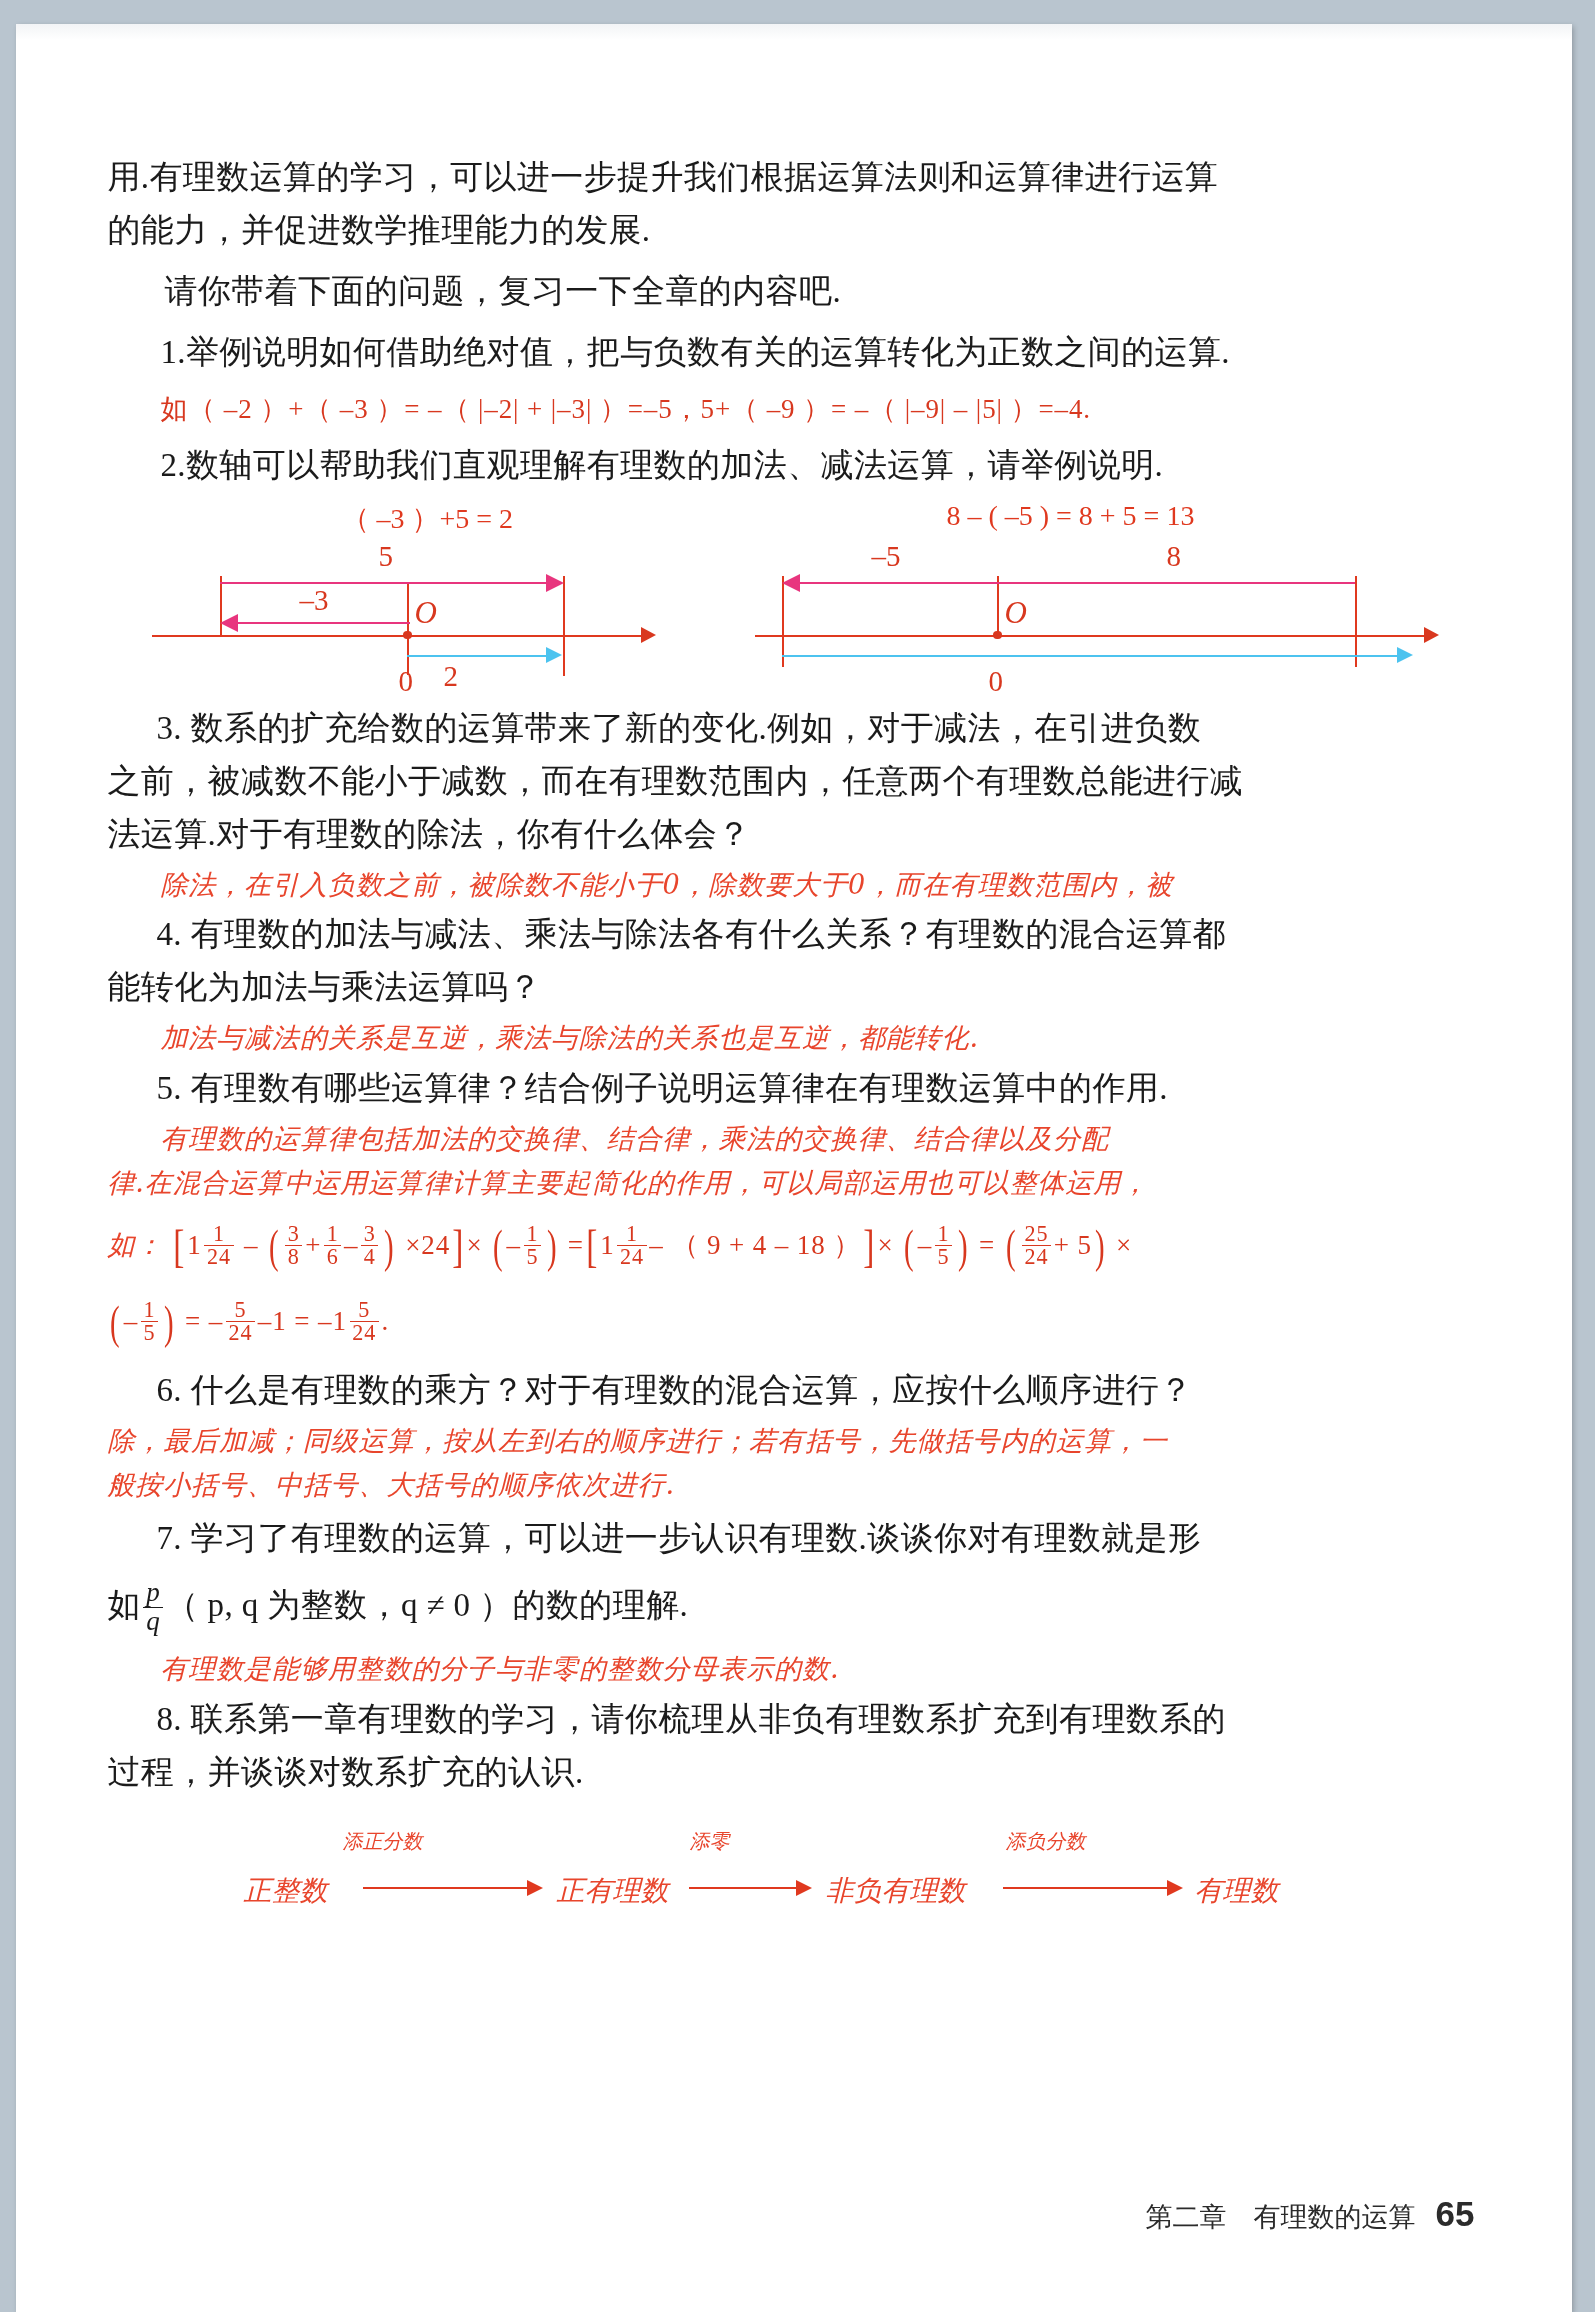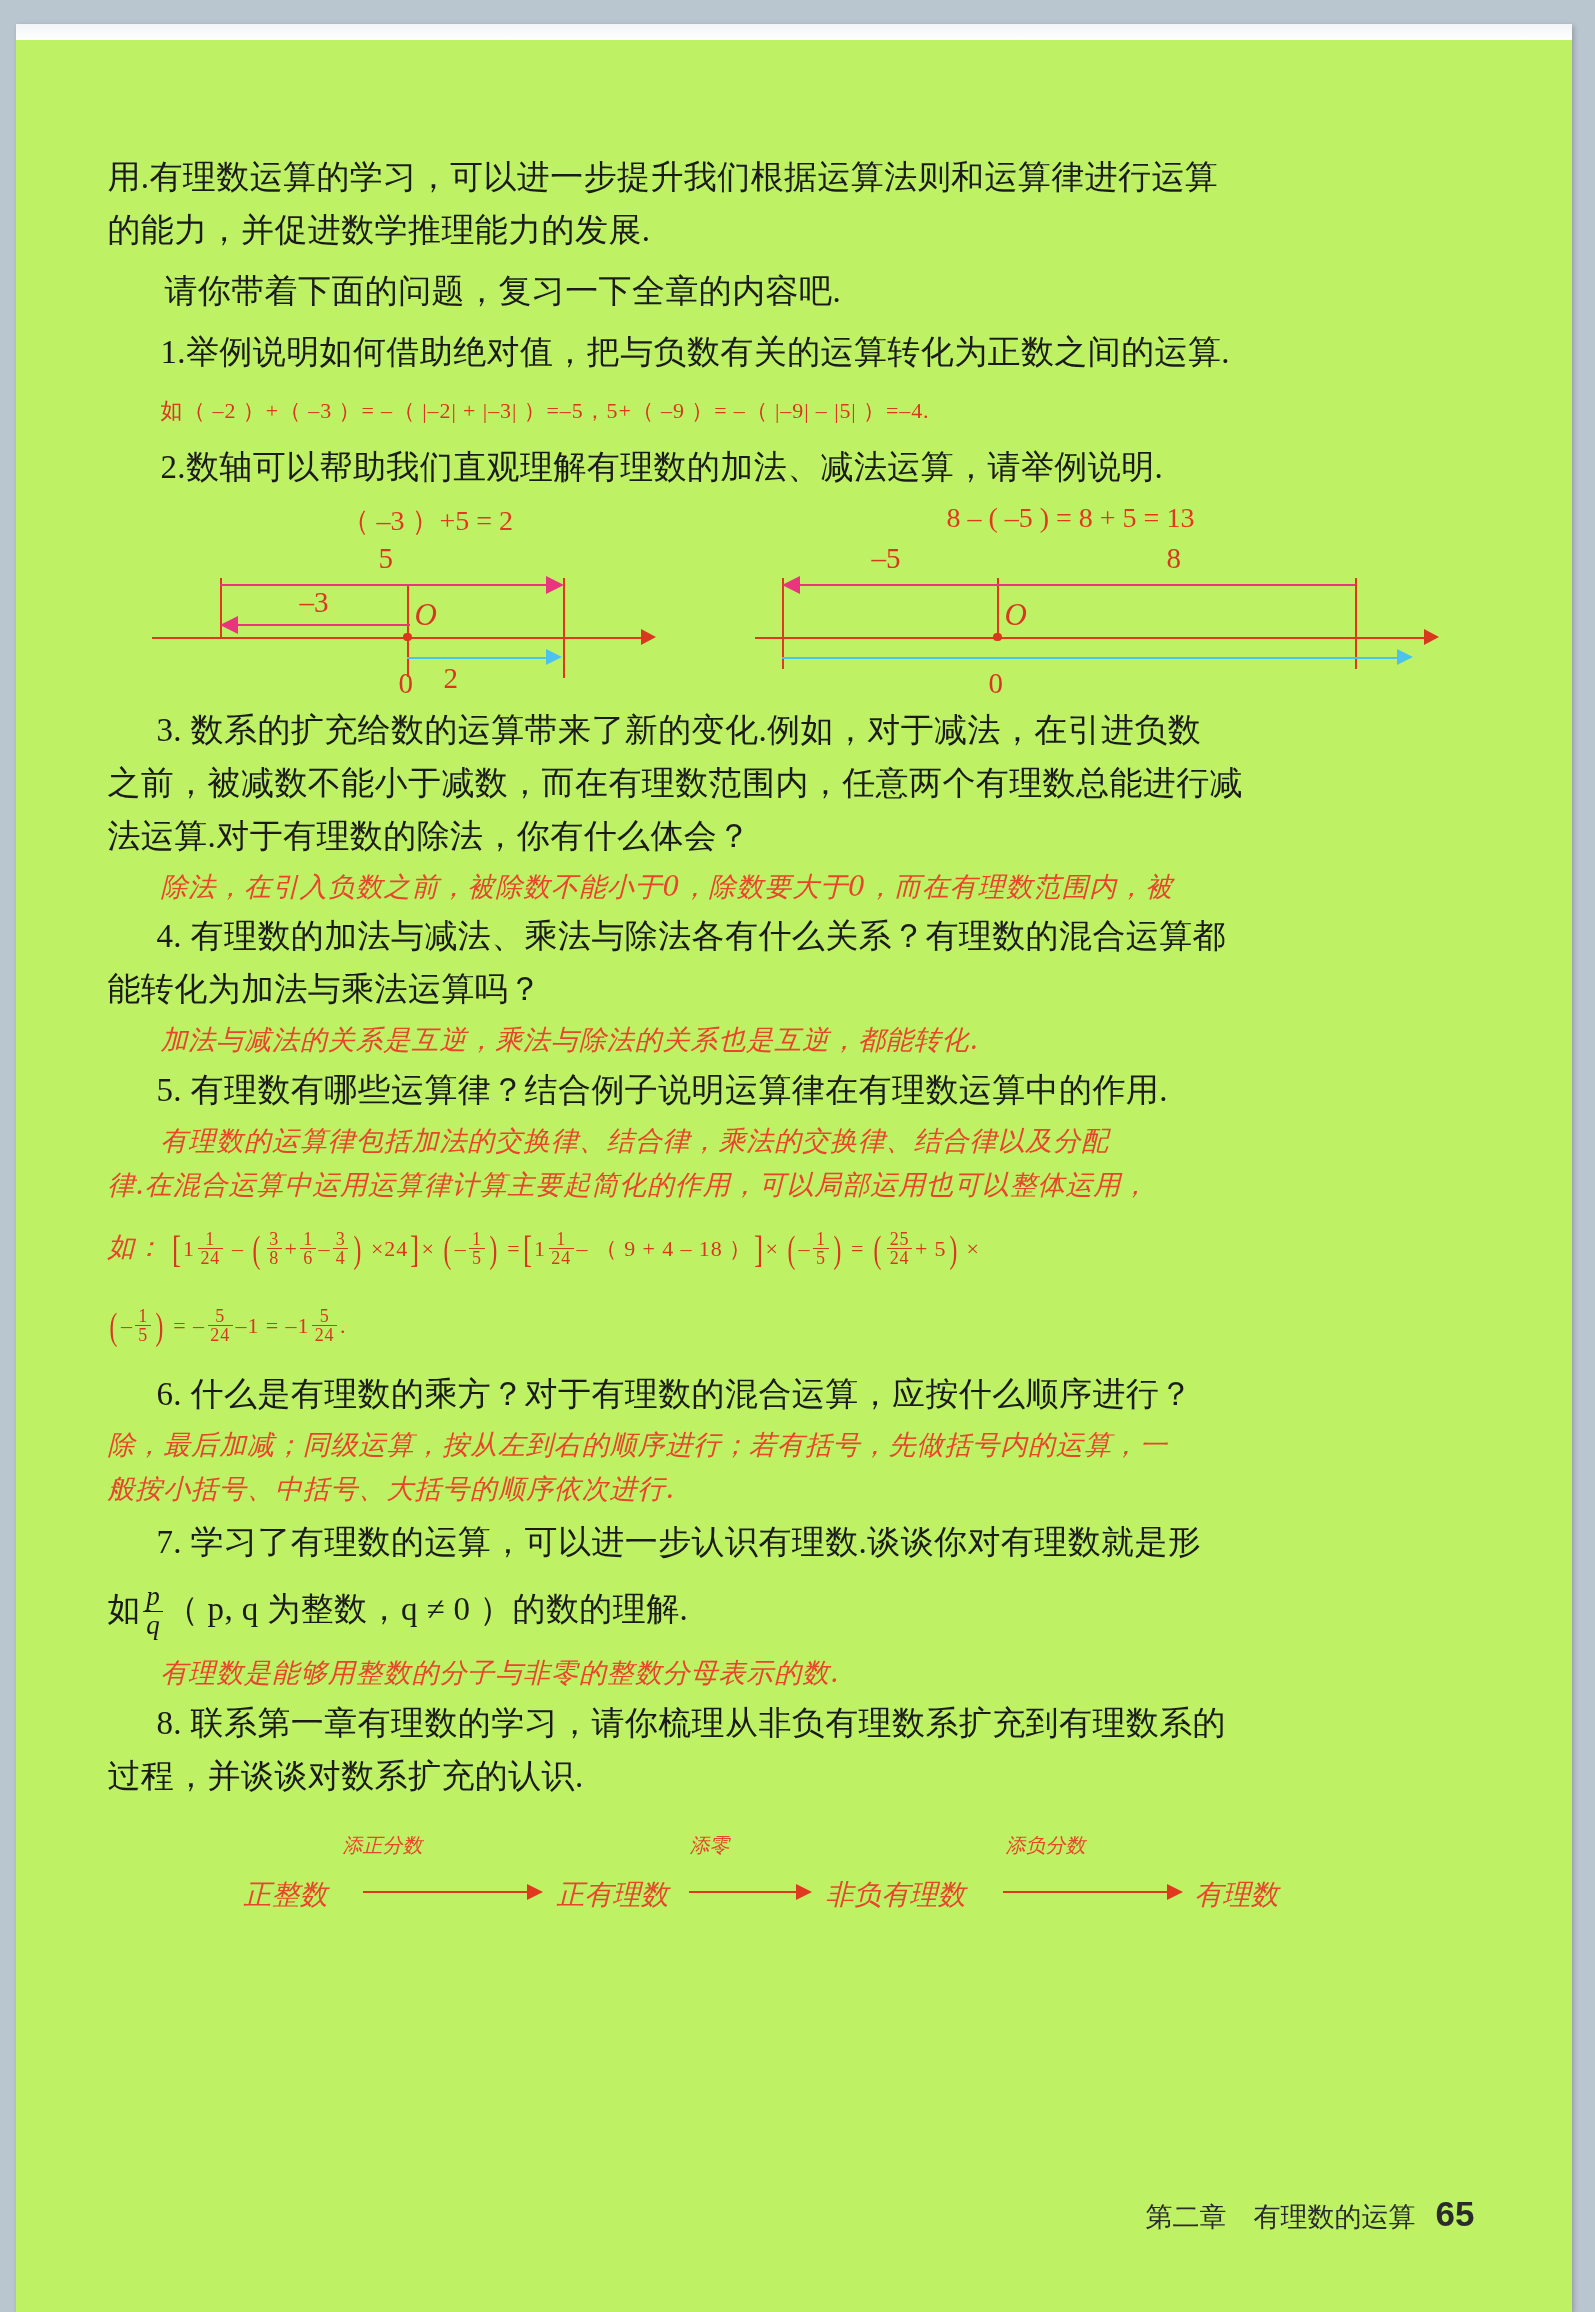--- a/index.html
+++ b/index.html
@@ -14,21 +14,21 @@
     overflow: hidden;
     font-family: "Liberation Serif", "DejaVu Serif", serif;
   }
   
   #page {
     position: absolute;
     left: 16.4px;
     top: 23.6px;
     width: 1556px;
     height: 2289px;
-    background: #bef264;
+    background: #ffffff;
     box-shadow: 1.8px 1.8px 5.5px rgba(0,0,0,0.25);
   }
   
   #page::before{
     content:"";
     position:absolute; left:0; top:0; right:0; height:16.4px;
     background:linear-gradient(to bottom, #f2f4f6, #ffffff);
   }
 
   #content {
@@ -60,21 +60,21 @@
     letter-spacing: 0.9px;
   }
   .hand-indent { padding-left: 53px; }
   .hand-block { margin: 1.8px 0 1.8px 0; }
 
   
   .redmath {
     color: #d8381f;
     font-family: "Liberation Serif", "DejaVu Serif", serif;
     font-style: normal;
-    font-size: 22px;
+    font-size: 27px;
   }
 
   
   .frac {
     display: inline-flex;
     flex-direction: column;
     align-items: center;
     justify-content: center;
     vertical-align: middle;
     line-height: 1.02;

